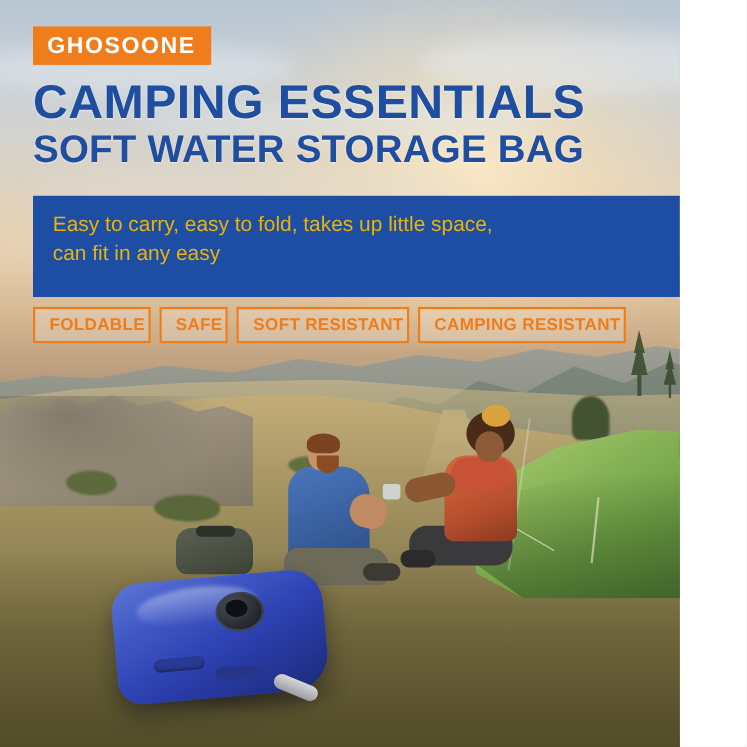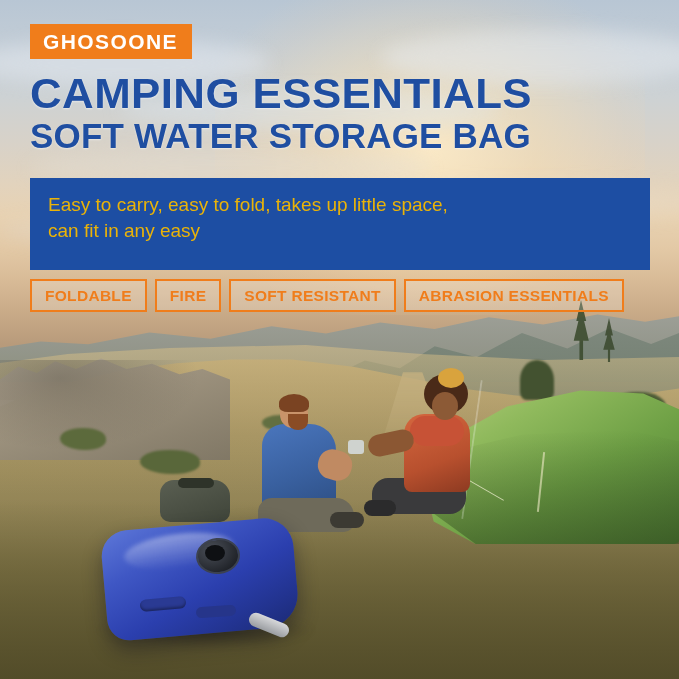--- a/index.html
+++ b/index.html
@@ -4,21 +4,21 @@
 <style>
   html,body{margin:0;padding:0;}
   body{
     width:679px;height:679px;
     font-family:"Liberation Sans", sans-serif;
     background:#ffffff;
     overflow:hidden;
   }
   .poster{
     position:relative;
-    width:679px;height:679px;
+    width:618px;height:679px;
     overflow:hidden;
     background:#cdb9a0;
   }
 
   
   .photo{
     position:absolute;inset:0;
     overflow:hidden;
   }
   
@@ -290,21 +290,21 @@
     display:flex;
     gap:0;
   }
   .tag{
     border:2px solid #f07d1b;
     color:#f07d1b;
     background:rgba(255,255,255,0.20);
     font-size:15.5px;
     font-weight:bold;
     letter-spacing:0.3px;
-    padding:6px 13px 6px 13px;
+    padding:6px 3px 6px 13px;
     margin-right:8px;
     line-height:1.1;
     white-space:nowrap;
   }
 </style>
 </head>
 <body>
 
 <div class="poster">
 
@@ -379,18 +379,18 @@
   <div class="headline">CAMPING ESSENTIALS</div>
   <div class="subhead">SOFT WATER STORAGE BAG</div>
 
   <div class="bluebar">
     <p>Easy to carry, easy to fold, takes up little space,</p>
     <p style="padding-top:0">can fit in any easy</p>
   </div>
 
   <div class="tags">
     <div class="tag">FOLDABLE</div>
-    <div class="tag">FIRE</div>
+    <div class="tag">SAFE</div>
     <div class="tag">SOFT RESISTANT</div>
-    <div class="tag">ABRASION ESSENTIALS</div>
+    <div class="tag">CAMPING RESISTANT</div>
   </div>
 
 </div>
 
 </body></html>

